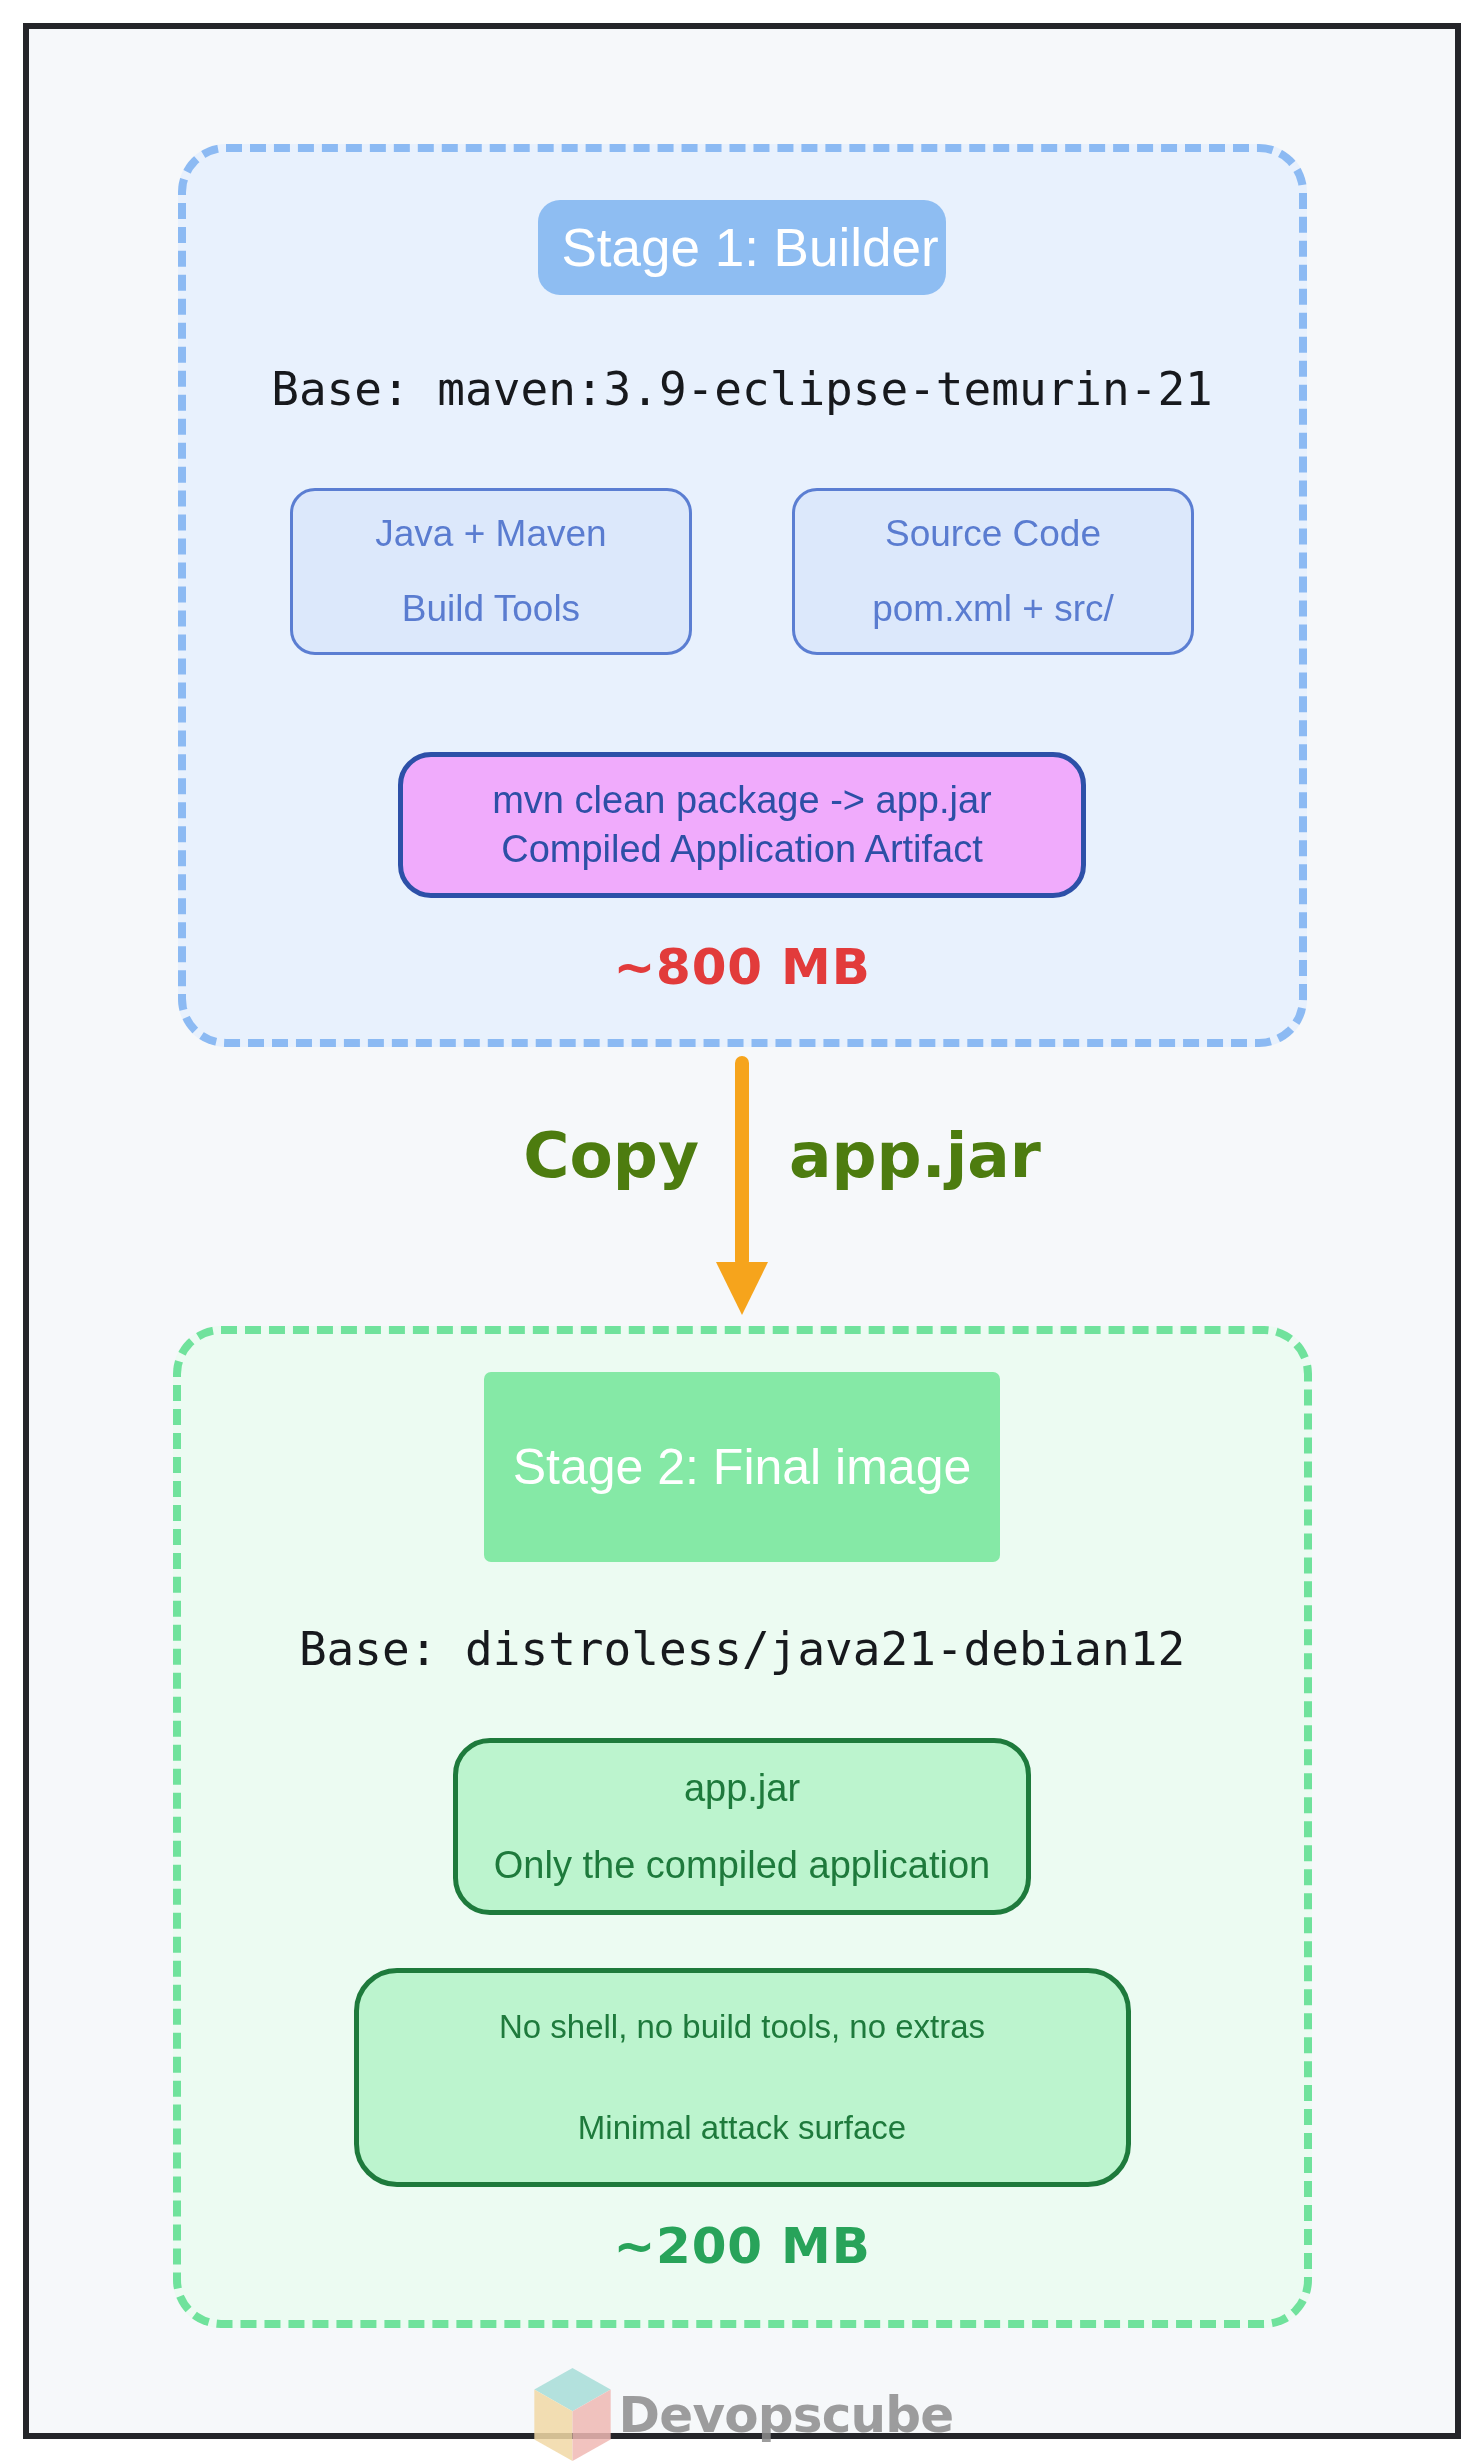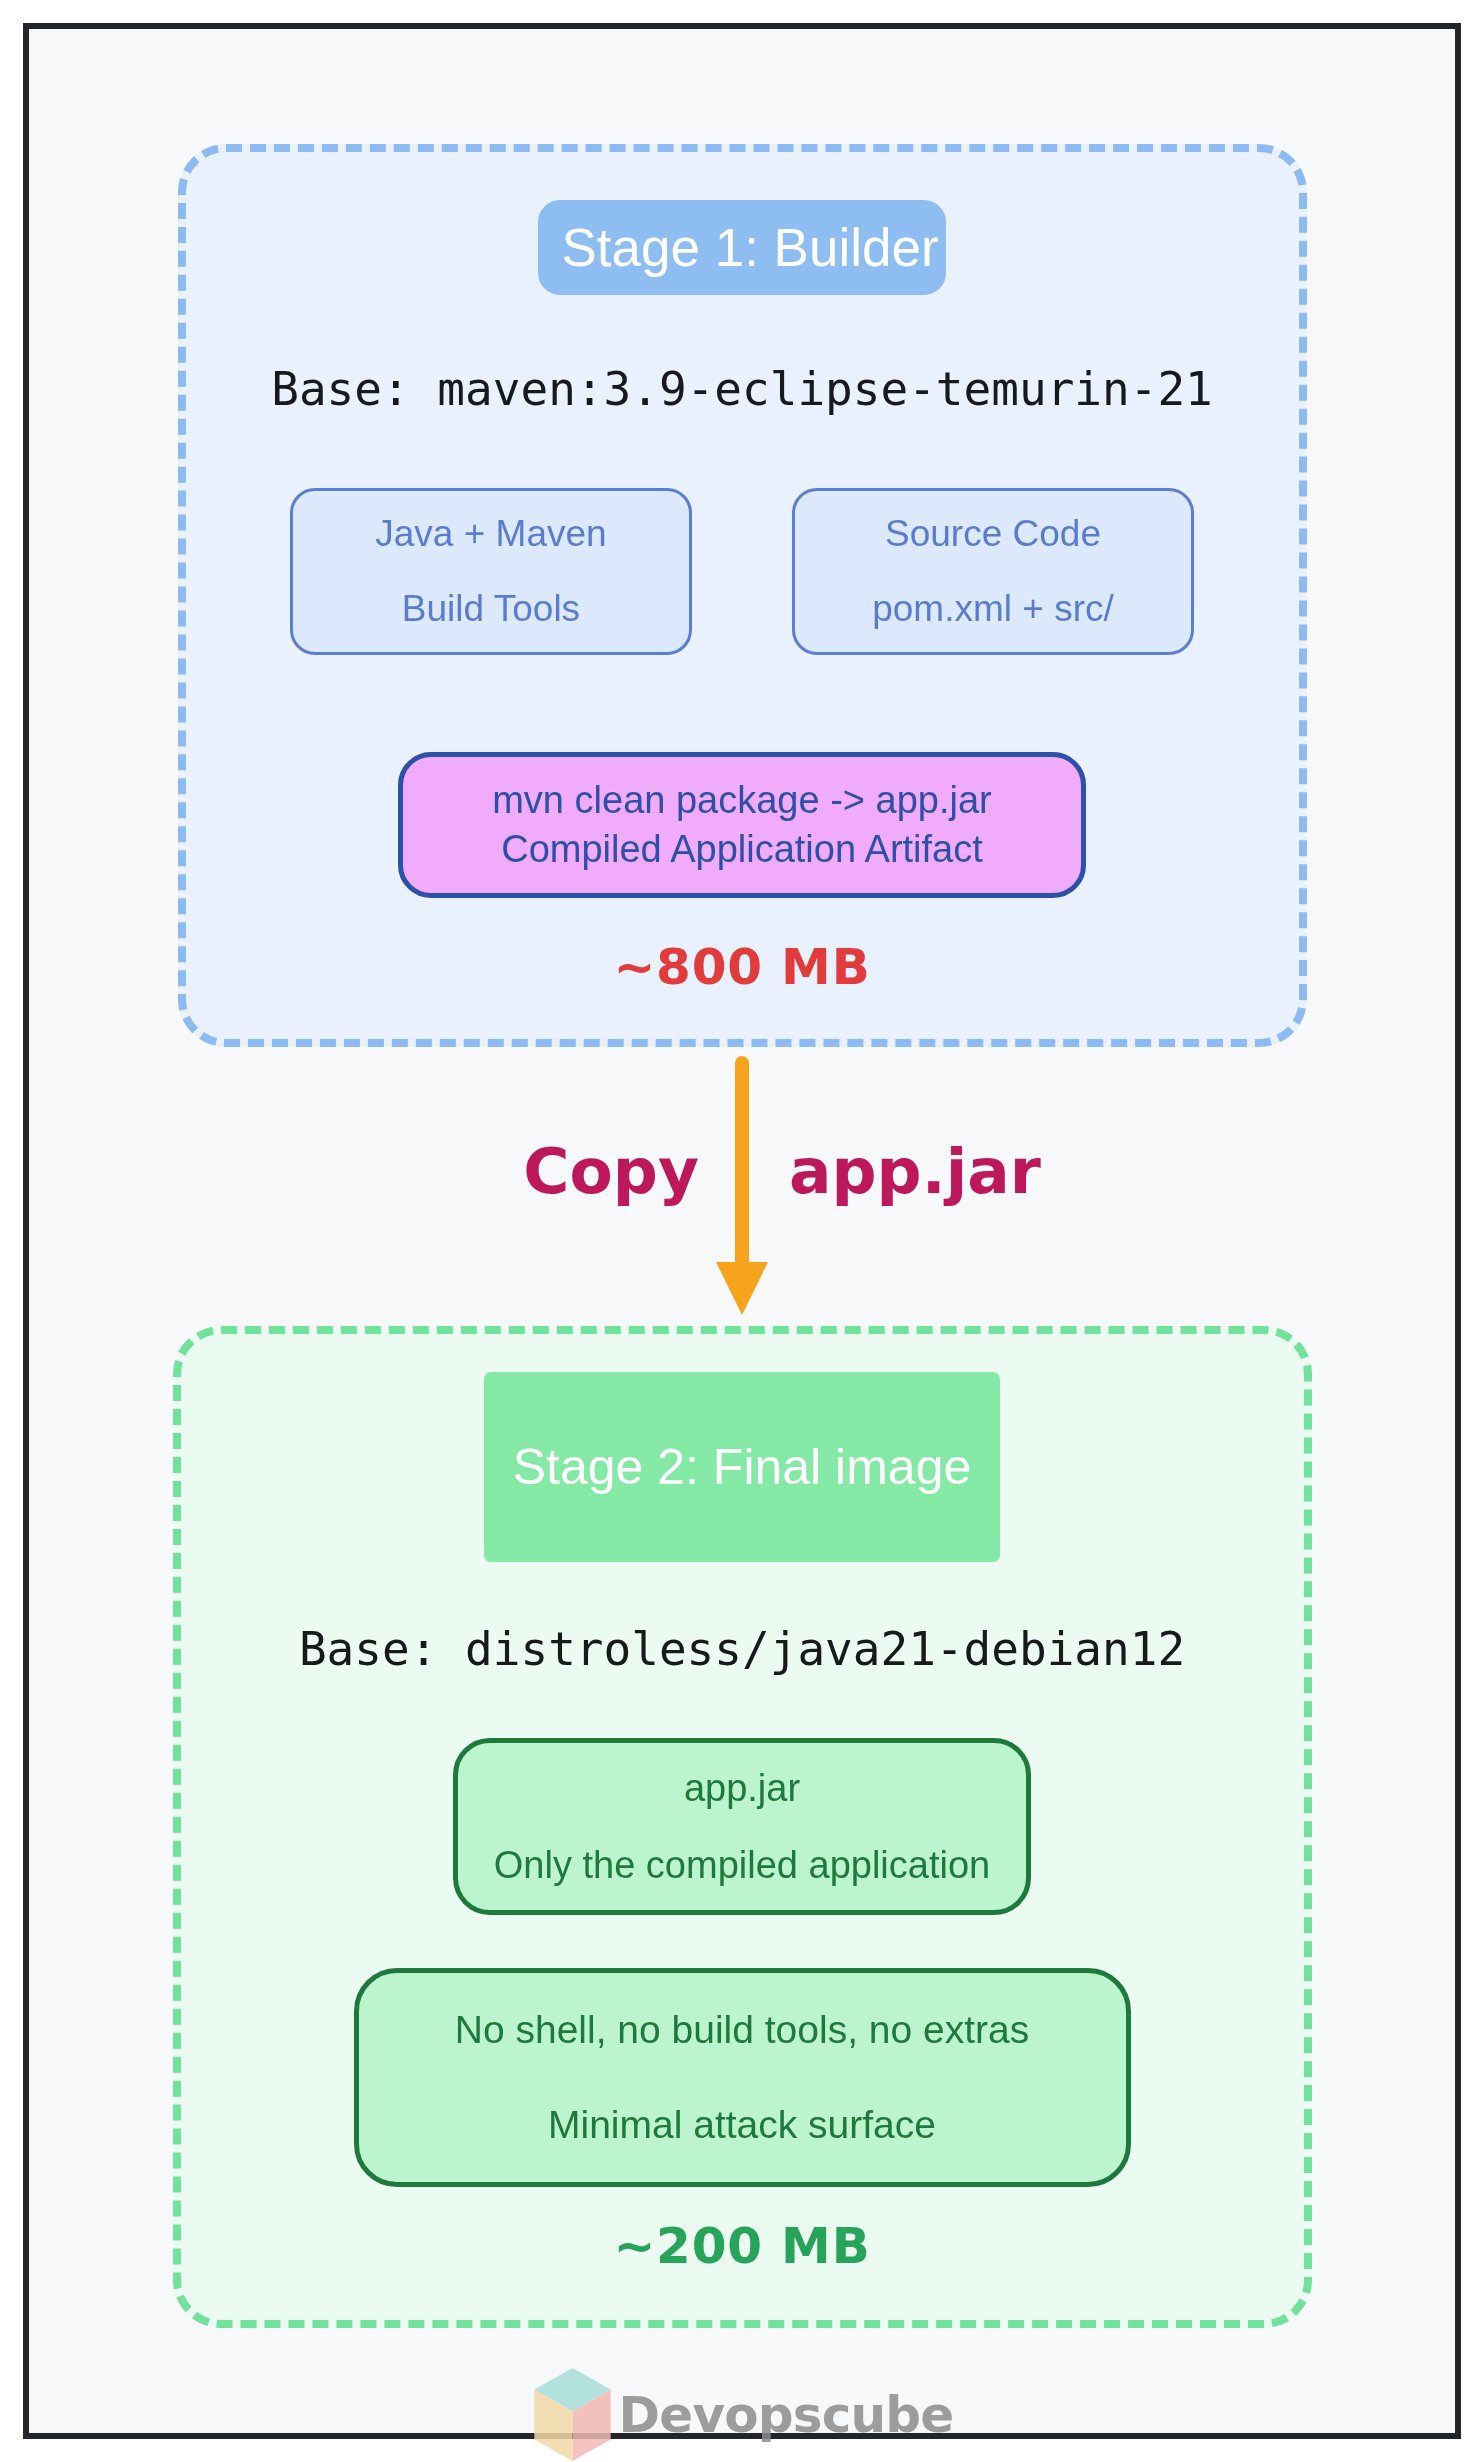--- a/index.html
+++ b/index.html
@@ -97,24 +97,24 @@
   }
   .arrow-head{
     position:absolute;left:50%;top:215px;
     transform:translateX(-50%);
     width:0;height:0;
     border-left:26px solid transparent;
     border-right:26px solid transparent;
     border-top:53px solid #f6a41c;
   }
   .transfer-label{
-    position:absolute;top:88px;
+    position:absolute;top:72px;
     font-family:"DejaVu Sans", sans-serif;
     font-weight:800;font-size:63px;
-    color:#be185d;white-space:nowrap;
+    color:#4d7c0f;white-space:nowrap;
   }
   .transfer-label.left{right:calc(50% + 43px);}
   .transfer-label.right{left:calc(50% + 47px);}
   
   .stage.s2{
     width:1139px;
     border:8.3px dashed #70e29c;
     border-radius:48px;
     background:#ecfbf2;
   }
@@ -136,21 +136,21 @@
     margin-top:62px;
     width:578px;height:177px;
     border-radius:37px;
     font-size:38px;
     padding:23.4px 10px;
   }
   .green-box.second{
     margin-top:53px;
     width:777px;height:219px;
     border-radius:43px;
-    font-size:39px;
+    font-size:33px;
     padding:35px 10px;
   }
   .size-label.s2{
     margin-top:30px;margin-bottom:45px;
     color:#28a35a;
   }
   
   .footer{
     margin-top:38px;
     display:flex;align-items:center;gap:5px;

